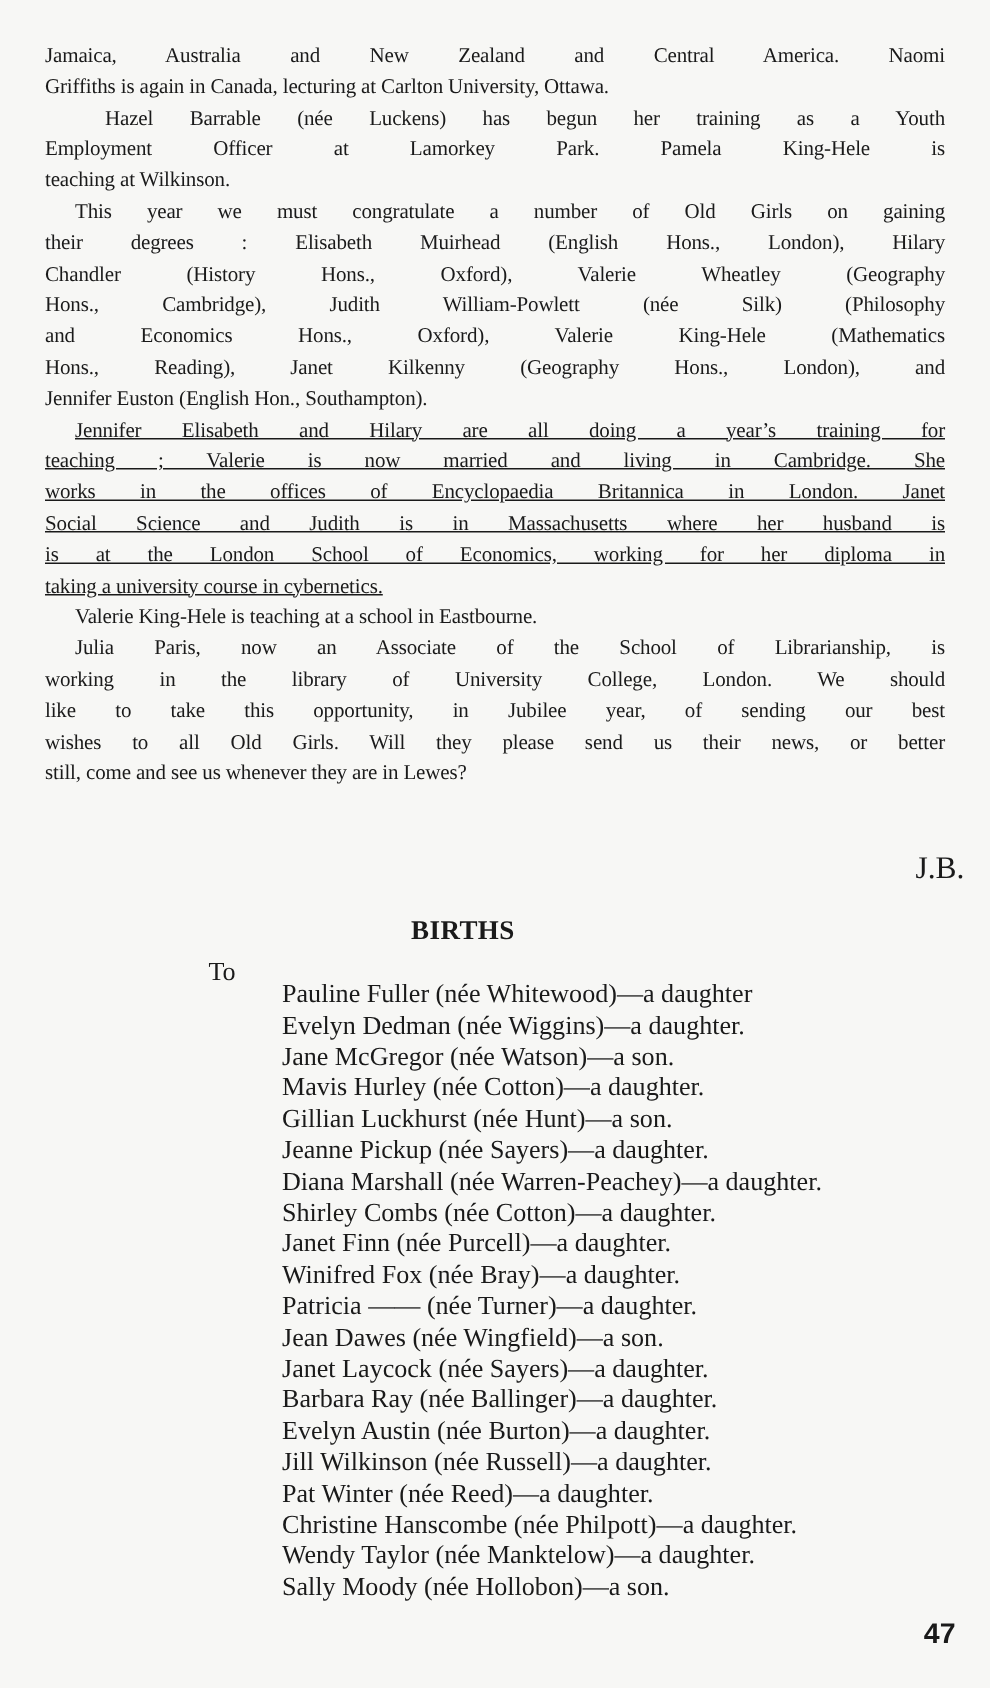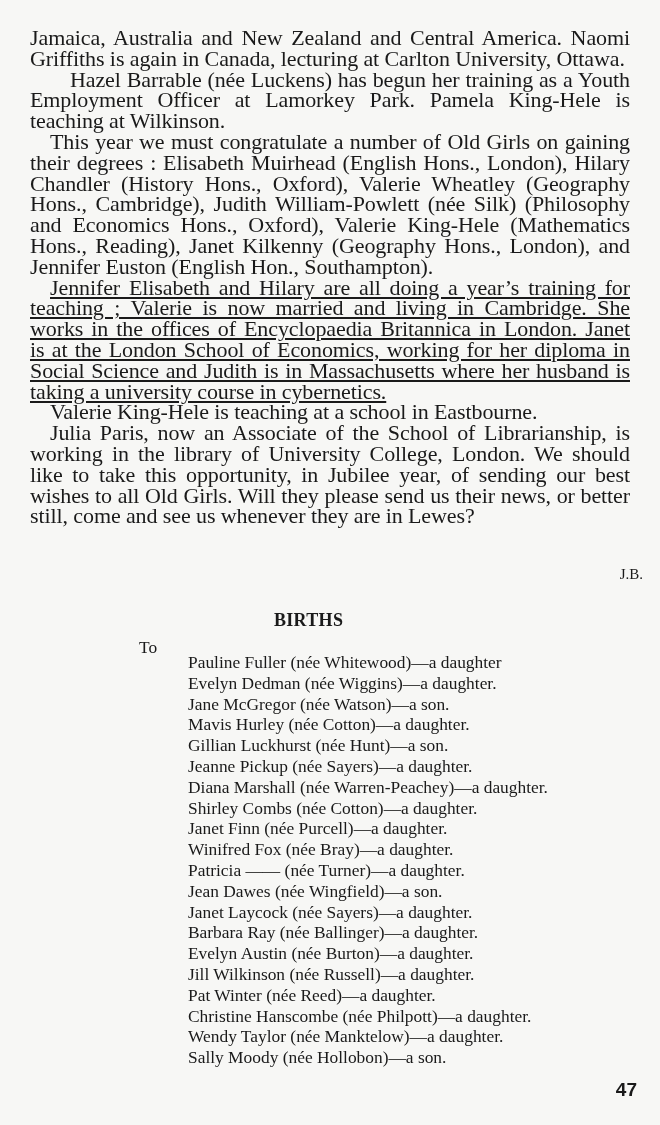--- a/index.html
+++ b/index.html
@@ -4,27 +4,27 @@
   <style>
     html, body { margin: 0; padding: 0; }
     body {
       width: 660px; height: 1125px; overflow: hidden;
       background: #f7f7f5; color: #1a1a1a;
       font-family: "Liberation Serif", "DejaVu Serif", serif;
       position: relative;
     }
     .page { position: absolute; left: 30px; top: 0; width: 600px; }
     .para {
-      font-size: 22px; line-height: 20.8px; margin: 0; text-align: justify;
+      font-size: 14px; line-height: 20.8px; margin: 0; text-align: justify;
       text-align-last: left; text-indent: 20px; letter-spacing: -0.1px;
     }
     .para.first { text-indent: 0; }
     .line { display: block; text-align: justify; text-align-last: justify; white-space: nowrap; }
     .line.last { text-align-last: left; }
-    .signoff { position: absolute; right: 17px; top: 566px; font-size: 15px; }
+    .signoff { position: absolute; right: 17px; top: 566px; font-size: 21px; }
     .heading { position: absolute; left: 274px; top: 610px; font-size: 18px; font-weight: bold; letter-spacing: 0.3px; }
     .births { position: absolute; left: 139px; top: 637px; font-size: 17.4px; line-height: 20.8px; }
     .births .to { position: absolute; left: 0; top: 0; }
     .births ul { list-style: none; margin: 15px; padding: 0 0 0 34px; }
     .births li { white-space: nowrap; }
     .page-number { position: absolute; right: 23px; top: 1079px; font-family: "Liberation Sans", "DejaVu Sans", sans-serif; font-weight: bold; font-size: 19px; }
   </style>
 </head>
 <body>
 
@@ -45,22 +45,22 @@
       <span class="line">Chandler (History Hons., Oxford), Valerie Wheatley (Geography</span>
       <span class="line">Hons., Cambridge), Judith William-Powlett (née Silk) (Philosophy</span>
       <span class="line">and Economics Hons., Oxford), Valerie King-Hele (Mathematics</span>
       <span class="line">Hons., Reading), Janet Kilkenny (Geography Hons., London), and</span>
       <span class="line last">Jennifer Euston (English Hon., Southampton).</span>
     </p>
     <p class="para" style="text-indent:0;text-decoration:underline;">
       <span class="line" style="padding-left:20px;">Jennifer Elisabeth and Hilary are all doing a year’s training for</span>
       <span class="line">teaching ;  Valerie is now married and living in Cambridge.   She</span>
       <span class="line">works in the offices of Encyclopaedia Britannica in London.  Janet</span>
+      <span class="line">Social Science and Judith is in Massachusetts where her husband is</span>
       <span class="line">is at the London School of Economics, working for her diploma in</span>
-      <span class="line">Social Science and Judith is in Massachusetts where her husband is</span>
       <span class="line last">taking a university course in cybernetics.</span>
     </p>
     <p class="para" style="text-indent:0;">
       <span class="line last" style="padding-left:20px;">Valerie King-Hele is teaching at a school in Eastbourne.</span>
     </p>
     <p class="para" style="text-indent:0;">
       <span class="line" style="padding-left:20px;">Julia Paris, now an Associate of the School of Librarianship, is</span>
       <span class="line">working in the library of University College, London.  We should</span>
       <span class="line">like to take this opportunity, in Jubilee year, of sending our best</span>
       <span class="line">wishes to all Old Girls.  Will they please send us their news, or better</span>

